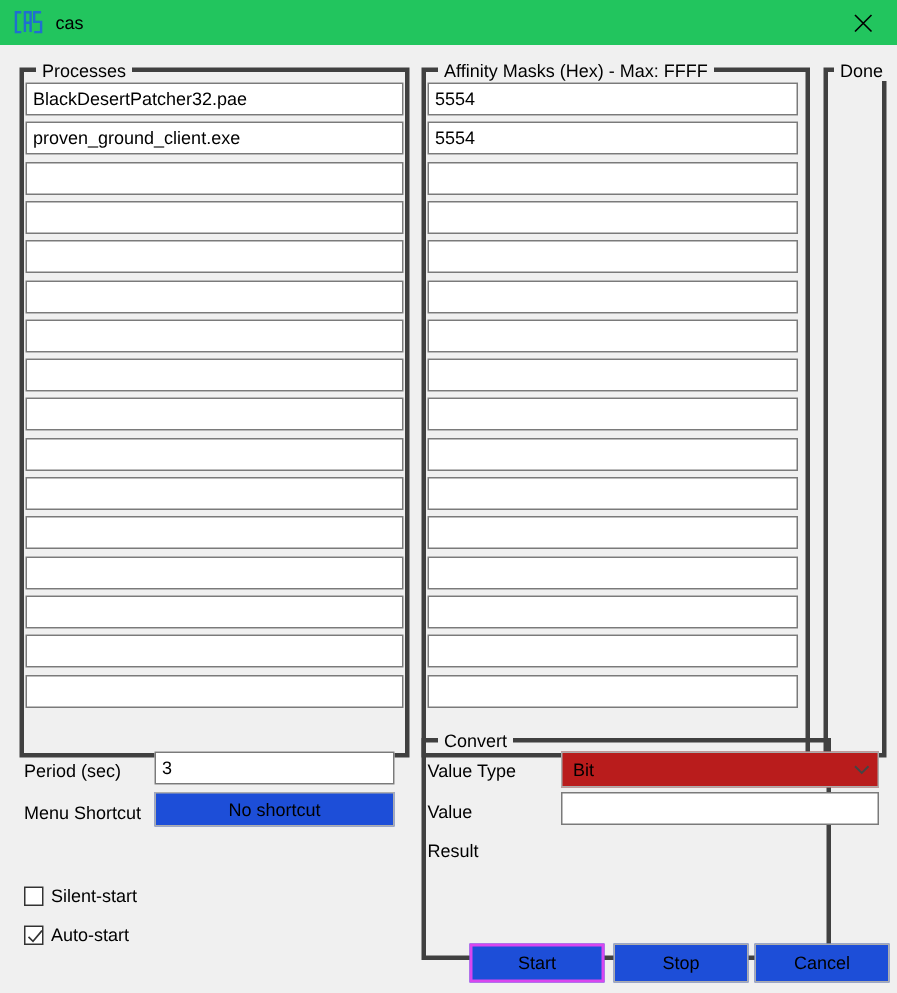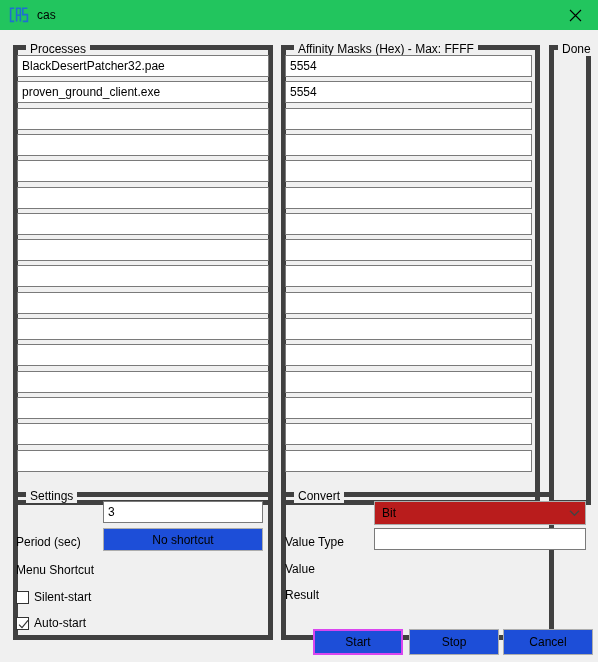--- a/index.html
+++ b/index.html
@@ -48,21 +48,21 @@
 
   #client {
     position: absolute; left: 0; top: 30px;
     width: 598px; height: 632px;
     background: #f0f0f0;
   }
 
   
   .groupbox {
     position: absolute;
-    border: 5px solid #404040;
+    border: 3px solid #404040;
     background: transparent;
   }
   .gb-title {
     position: absolute;
     top: -8px; left: 8px;
     background: #f0f0f0;
     padding: 0 4px;
     font-size: 12px;
     color: #000000;
     line-height: 14px;
@@ -100,21 +100,20 @@
     border: 2px solid #d946ef;
   }
 
   
   .lbl {
     position: absolute;
     font-size: 12px;
     color: #000000;
     line-height: 14px;
     white-space: nowrap;
-    margin-top: 28px;
   }
 
   
   .cbrow {
     position: absolute;
     display: flex;
     align-items: center;
     cursor: default;
   }
   .cbbox {
@@ -243,23 +242,20 @@
         <div class="lbl" style="left: 552px; top: 240.4px; width: 36px; text-align: center;"></div>
         <div class="lbl" style="left: 552px; top: 266.7px; width: 36px; text-align: center;"></div>
         <div class="lbl" style="left: 552px; top: 293px; width: 36px; text-align: center;"></div>
         <div class="lbl" style="left: 552px; top: 319.3px; width: 36px; text-align: center;"></div>
         <div class="lbl" style="left: 552px; top: 345.6px; width: 36px; text-align: center;"></div>
         <div class="lbl" style="left: 552px; top: 371.9px; width: 36px; text-align: center;"></div>
         <div class="lbl" style="left: 552px; top: 398.2px; width: 36px; text-align: center;"></div>
         <div class="lbl" style="left: 552px; top: 424.5px; width: 36px; text-align: center;"></div>
       </div>
 
-    <div class="groupbox" style="left:13px; top:462px; width:260px; height:148px;">
-      <div class="gb-title">Settings</div>
-    </div>
 
     <div class="lbl" style="left:16px; top:477px;">Period (sec)</div>
     <input class="tinput" type="text" style="left: 103px; top: 471px; width: 160px;" value="3">
 
     <div class="lbl" style="left:16px; top:505px;">Menu Shortcut</div>
     <button class="btn" style="left:103px; top:498px; width:160px; height:23px;">No shortcut</button>
 
     <div class="cbrow" style="left:16px; top:560px;">
       <span class="cbbox"></span>
       <span class="cblabel">Silent-start</span>

